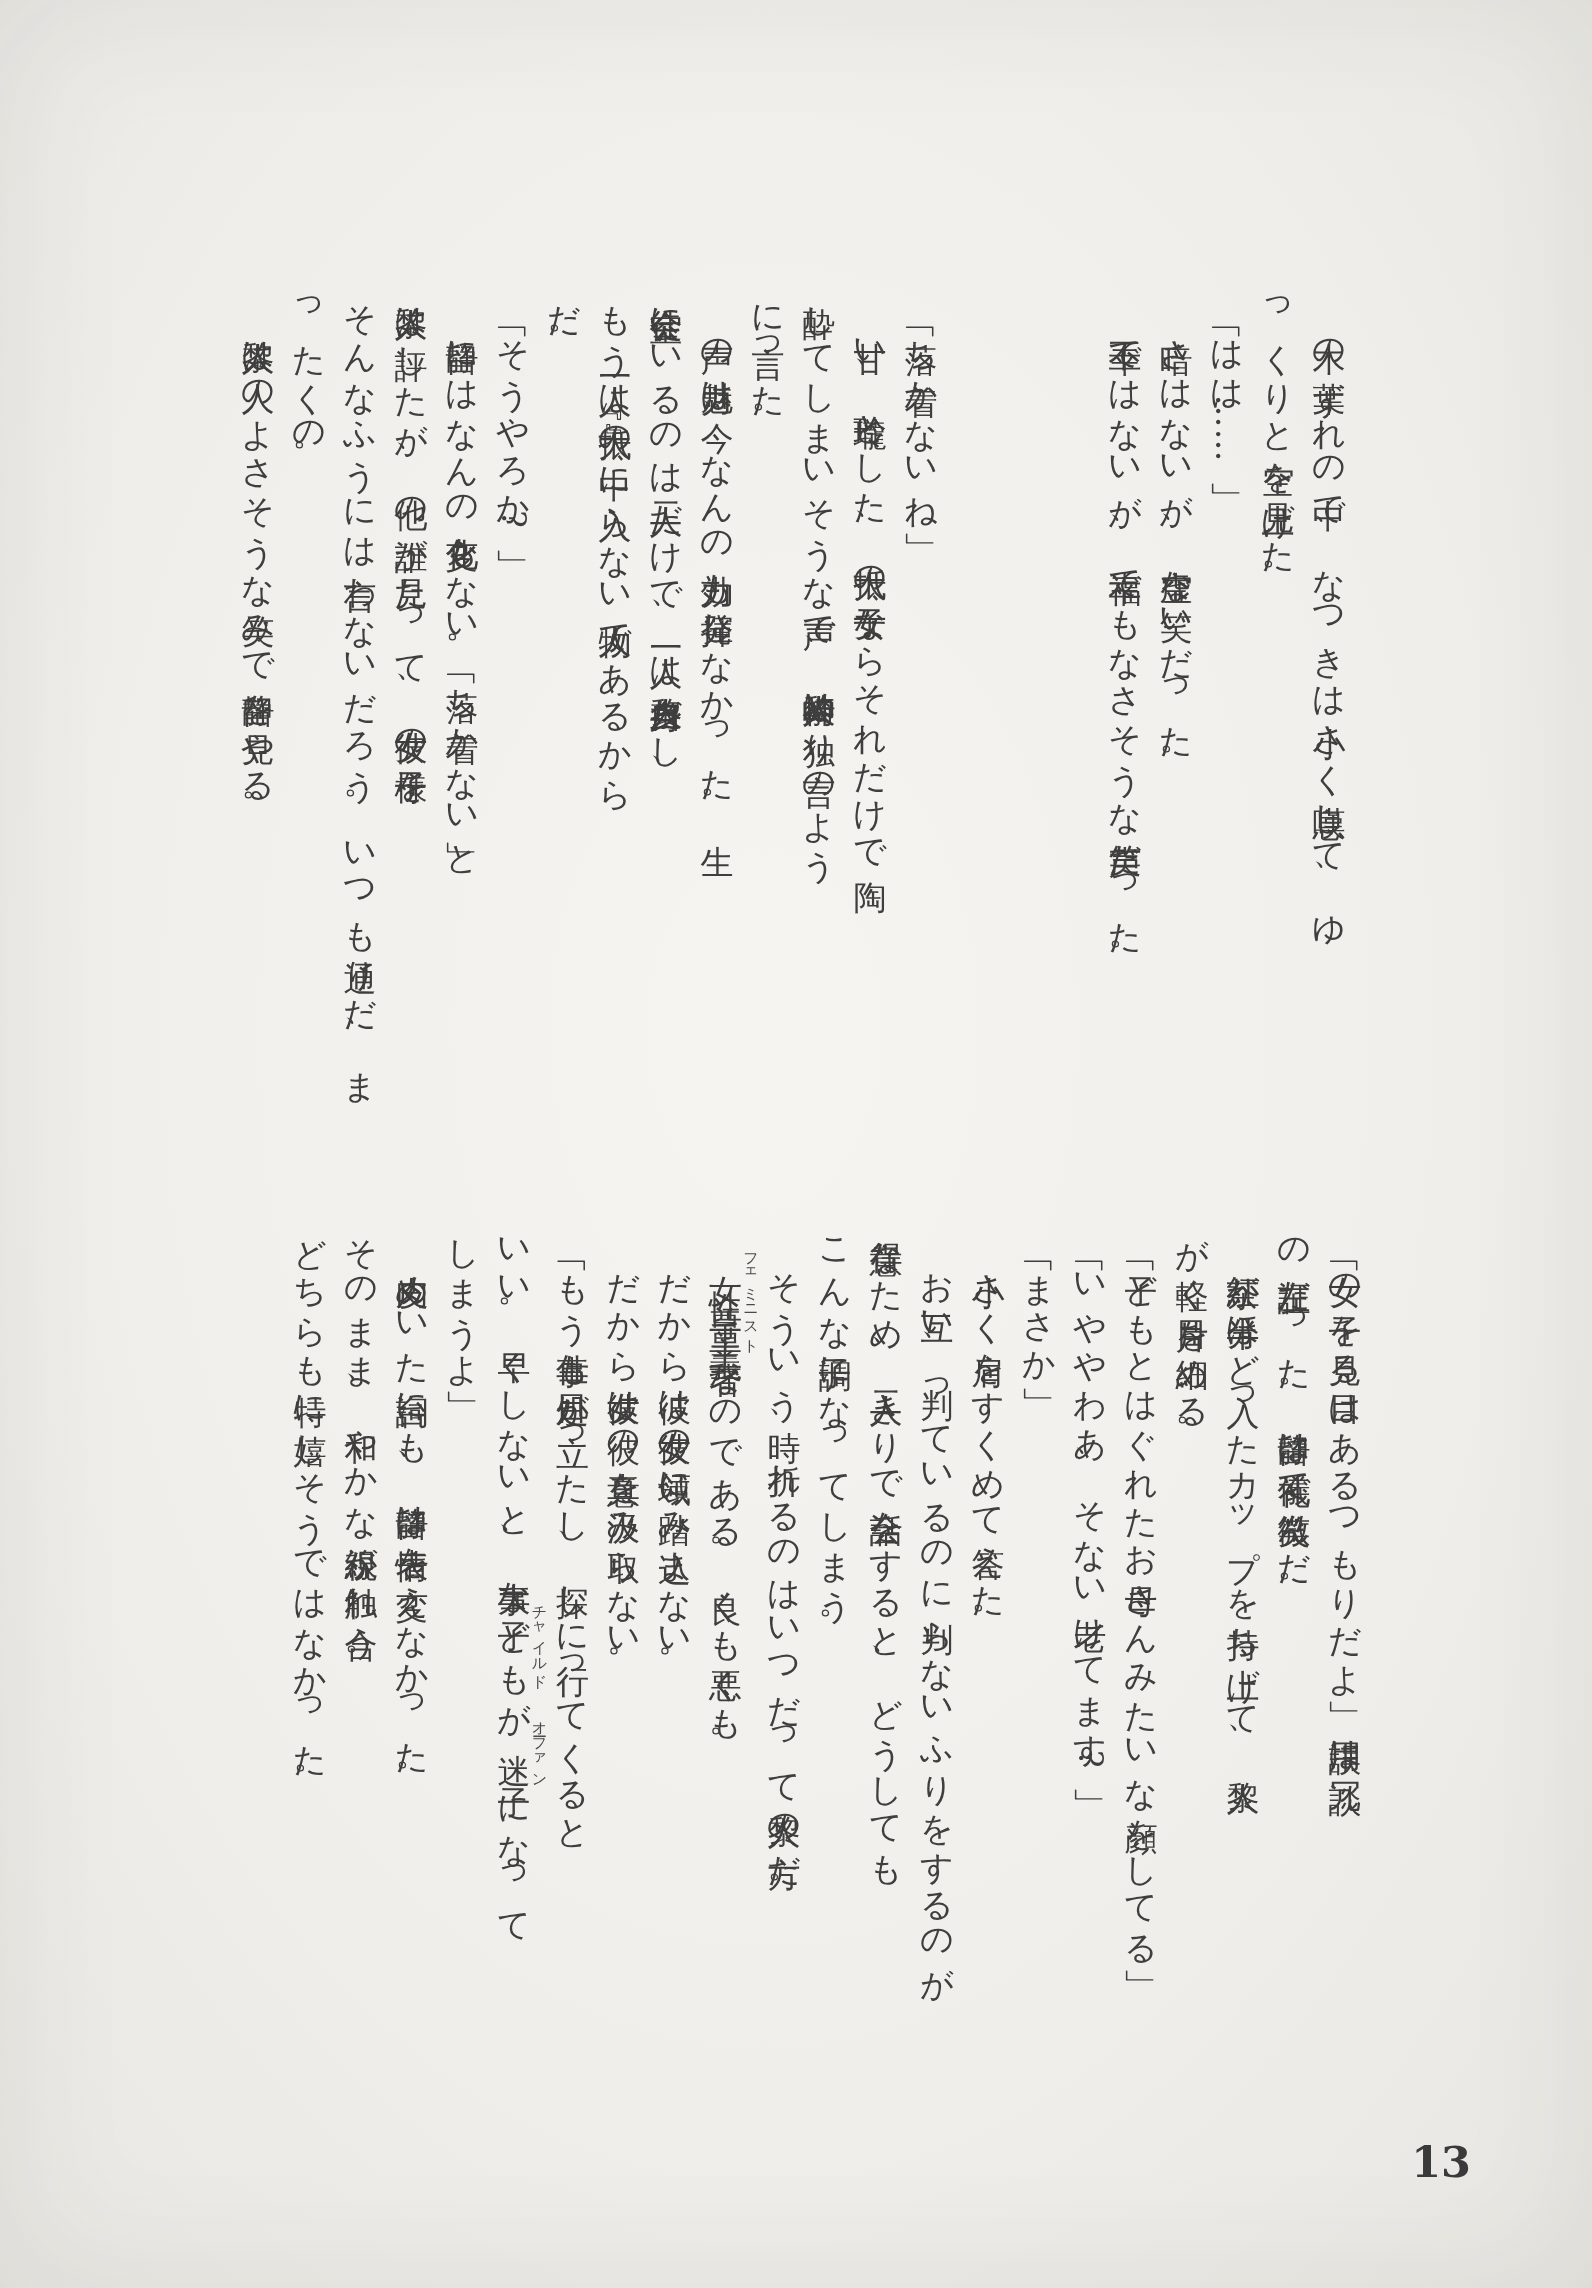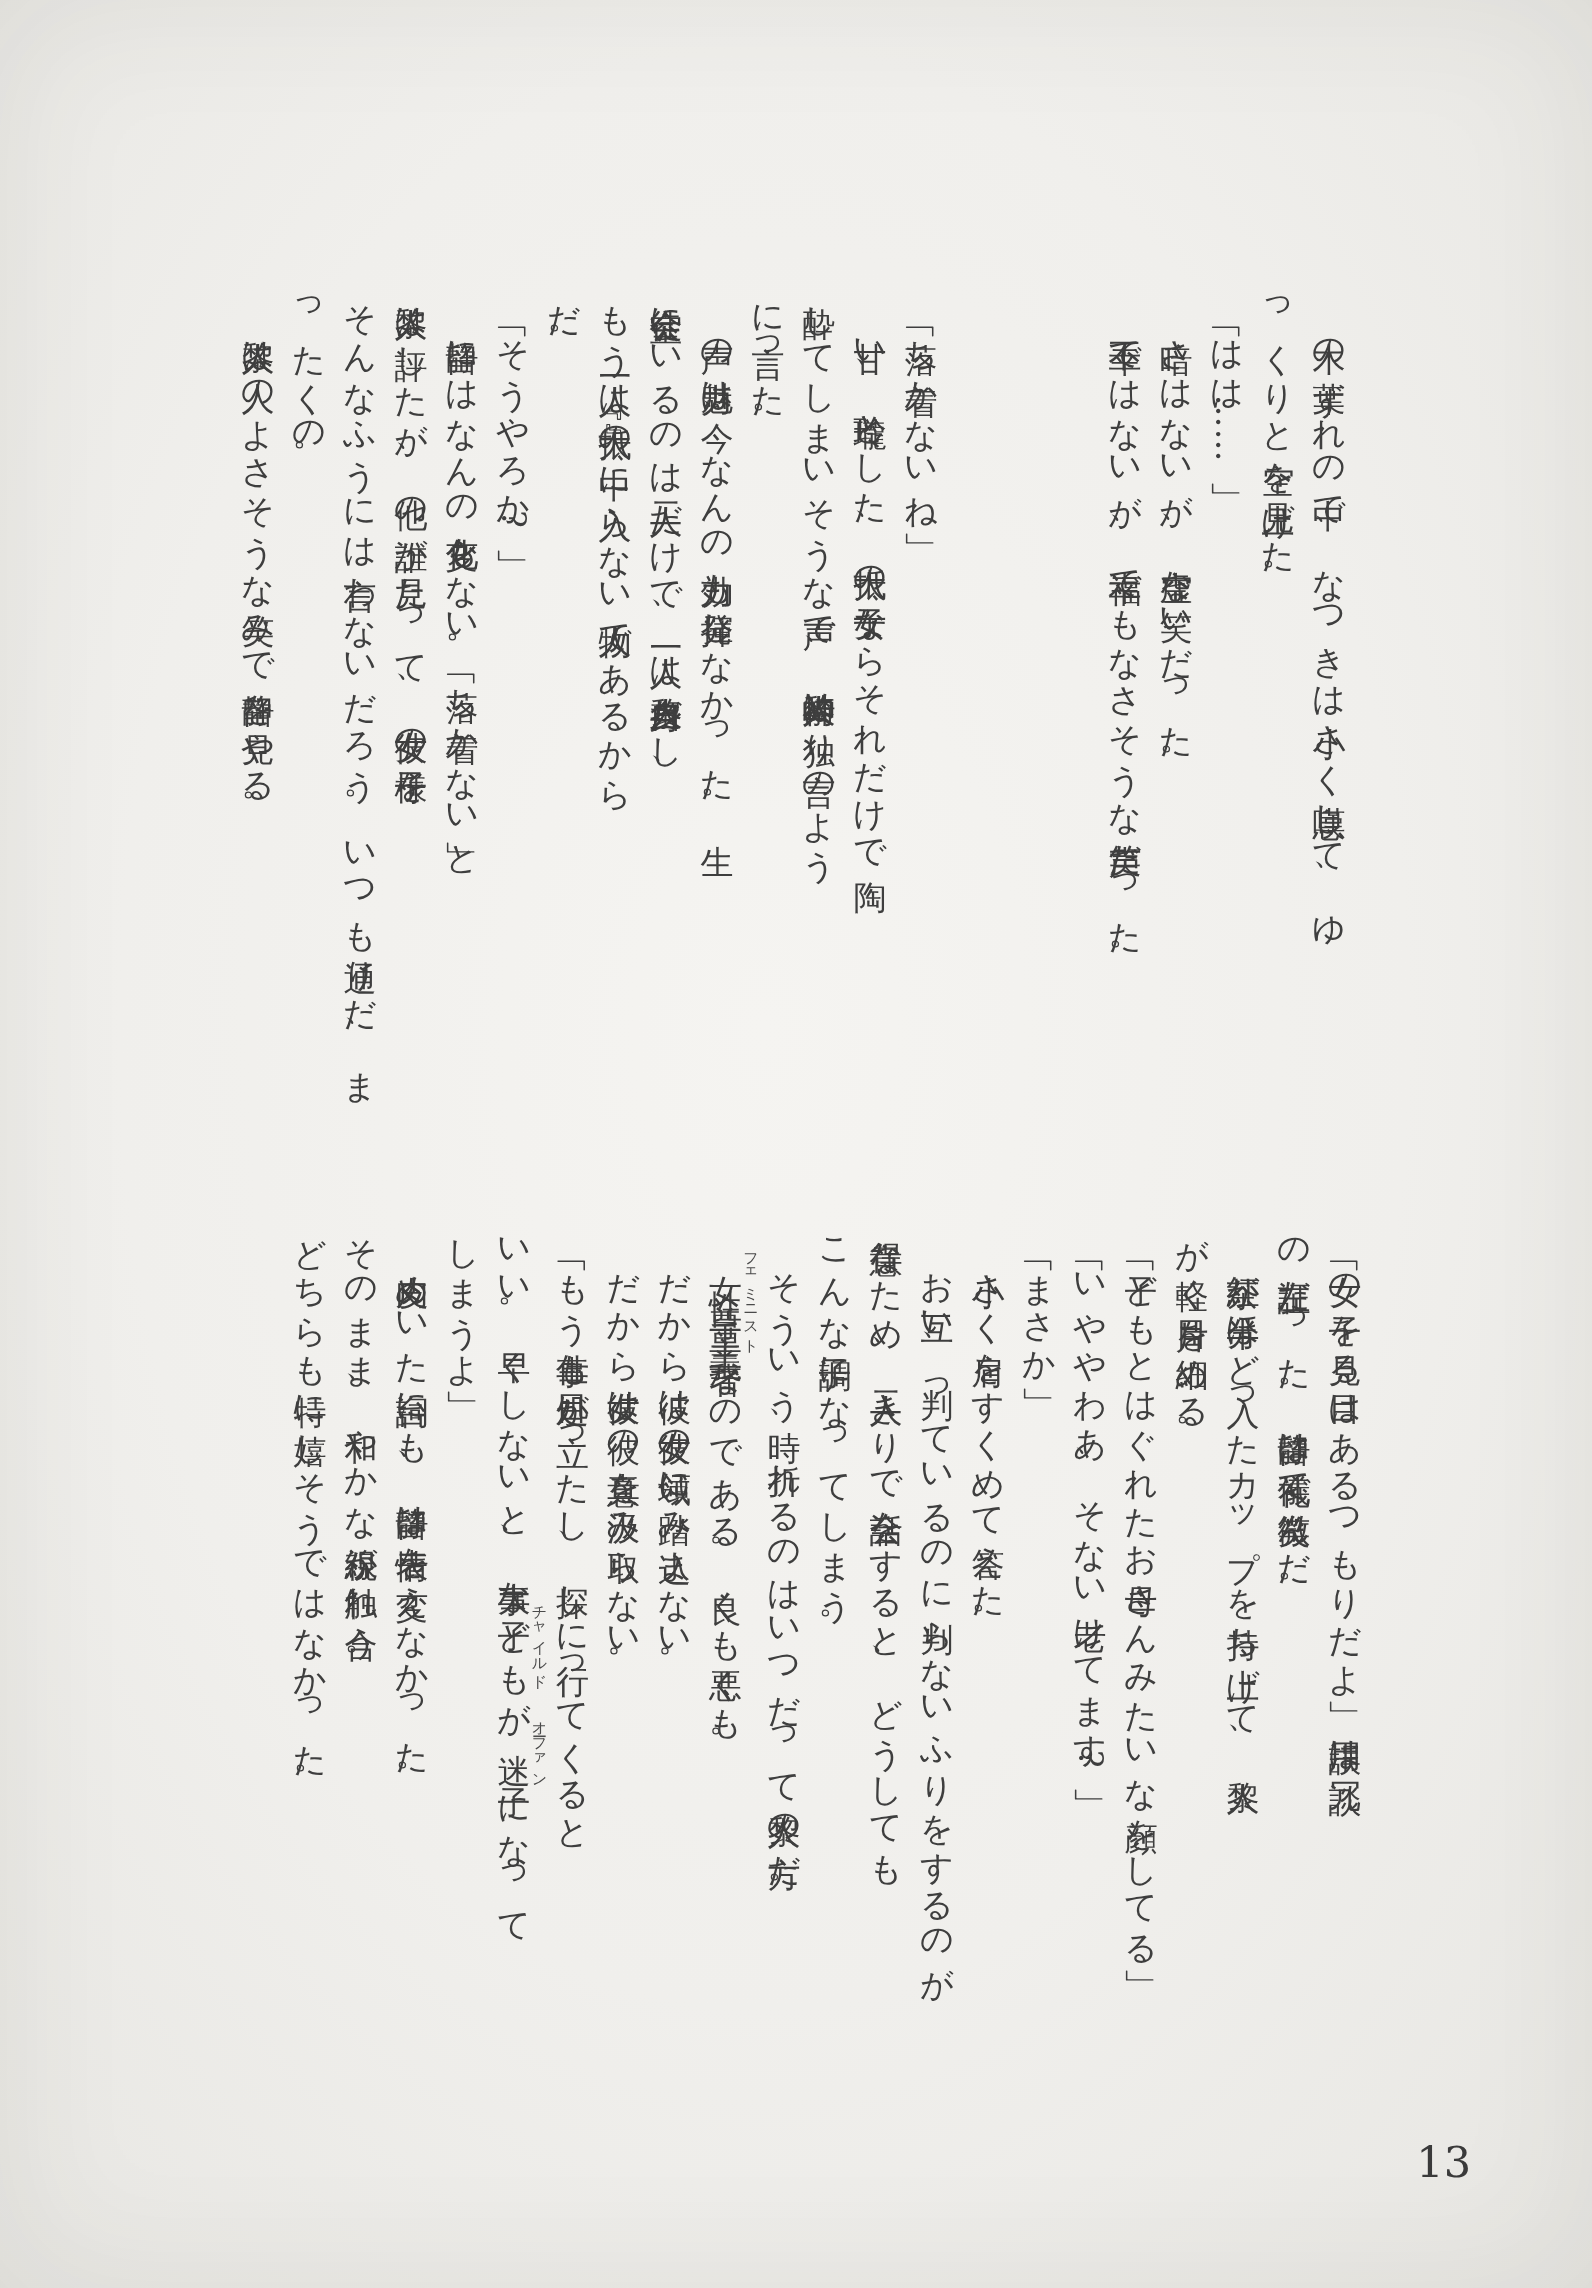--- a/index.html
+++ b/index.html
@@ -33,21 +33,21 @@
     font-size: 15px;
     letter-spacing: 0;
     color: #4a4a4a;
   }
   .page-number {
     position: absolute;
     top: 2137px;
     right: 121px;
     font-size: 43px;
     color: #3a3a3a;
-    font-weight: normal;
+    font-weight: bold;
     font-family: "DejaVu Serif", "Liberation Serif", serif;
   }
 </style>
 </head>
 <body>
 
 <div class="page">
   <div id="block-top" class="vblock">
       <p class="column">　木の葉ずれの中で、なつきは小さく嘆息して、ゆ</p>
       <p class="column">っくりと空を見上げた。</p>

